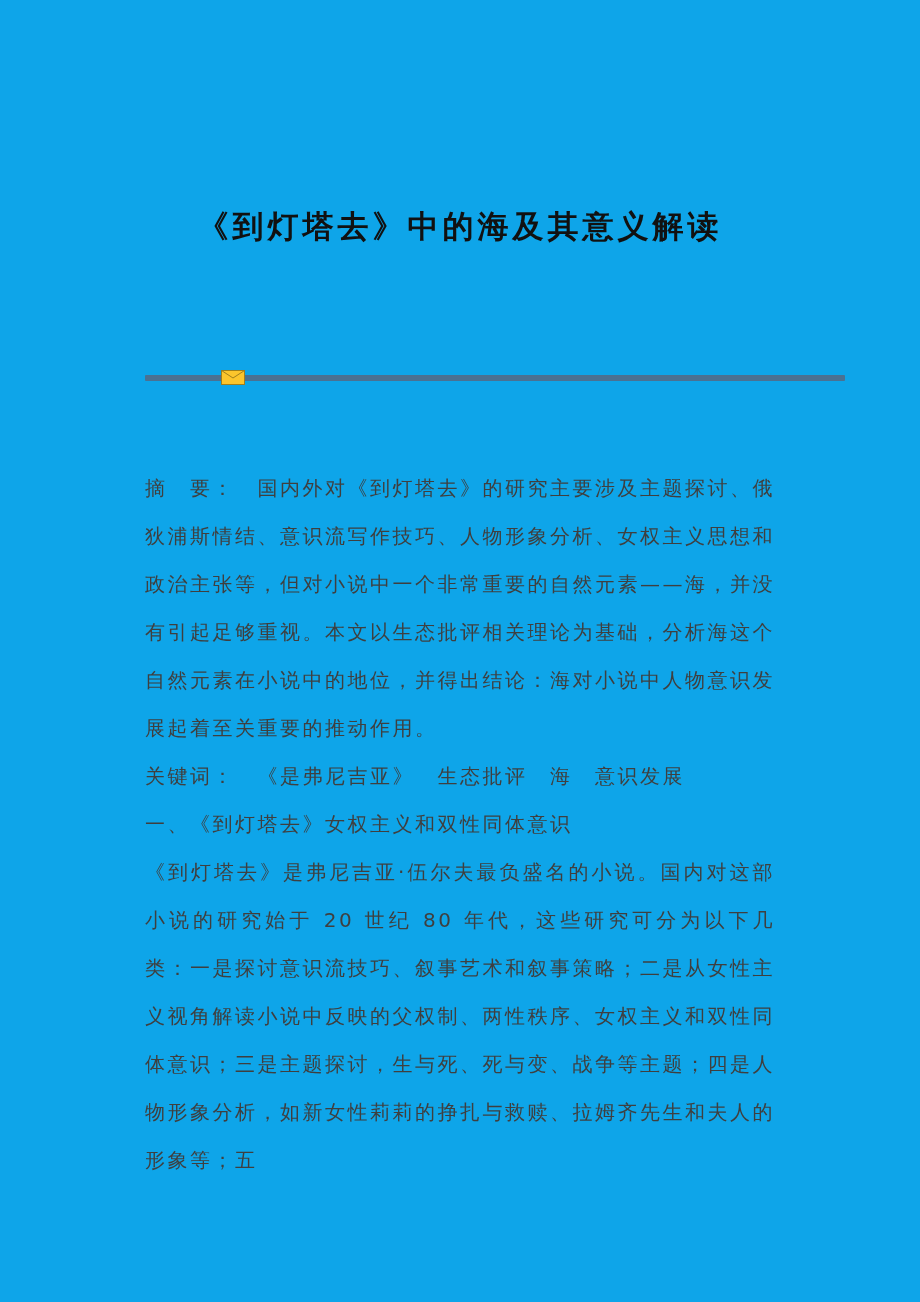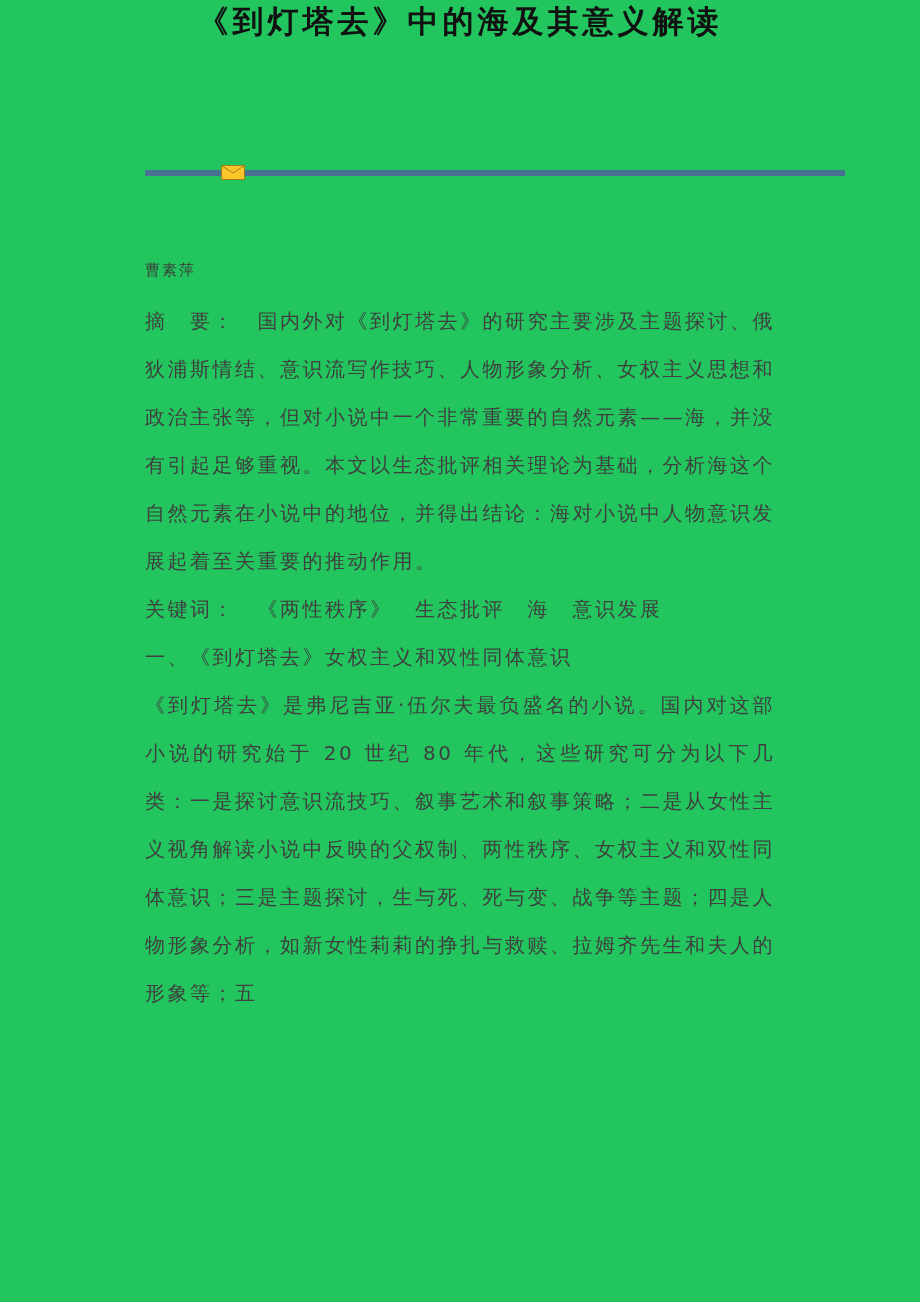--- a/index.html
+++ b/index.html
@@ -4,24 +4,25 @@
 <style>
   html, body {
     margin: 0;
     padding: 0;
     background: #ffffff;
   }
   .page {
     position: relative;
     width: 920px;
     height: 1302px;
-    background: #22c55e;
+    background: #0ea5e9;
     overflow: hidden;
     font-family: "DejaVu Sans", "Liberation Sans", sans-serif;
     box-sizing: border-box;
+    padding-top: 205px;
   }
   .doc-title {
     margin: 0 90px;
     text-align: center;
     font-family: "DejaVu Serif", "Liberation Serif", serif;
     font-size: 31px;
     font-weight: bold;
     color: #111111;
     letter-spacing: 4px;
     line-height: 42px;
@@ -82,24 +83,23 @@
     <div class="divider-bar"></div>
     <span class="envelope">
       <svg width="24" height="15" viewBox="0 0 24 15" xmlns="http://www.w3.org/2000/svg">
         <rect x="0.5" y="0.5" width="23" height="14" fill="#fcc52c" stroke="#a07f1c" stroke-width="1"></rect>
         <path d="M0.5,0.5 L12,8 L23.5,0.5" fill="none" stroke="#a07f1c" stroke-width="1"></path>
       </svg>
     </span>
   </div>
 
   <div class="content">
-    <p class="author">曹素萍</p>
 
     <p class="para">摘　要：　国内外对《到灯塔去》的研究主要涉及主题探讨、俄狄浦斯情结、意识流写作技巧、人物形象分析、女权主义思想和政治主张等，但对小说中一个非常重要的自然元素——海，并没有引起足够重视。本文以生态批评相关理论为基础，分析海这个自然元素在小说中的地位，并得出结论：海对小说中人物意识发展起着至关重要的推动作用。</p>
 
-    <p class="para">关键词：　《两性秩序》　生态批评　海　意识发展</p>
+    <p class="para">关键词：　《是弗尼吉亚》　生态批评　海　意识发展</p>
 
     <p class="para">一、《到灯塔去》女权主义和双性同体意识</p>
 
     <p class="para">《到灯塔去》是弗尼吉亚·伍尔夫最负盛名的小说。国内对这部小说的研究始于 20 世纪 80 年代，这些研究可分为以下几类：一是探讨意识流技巧、叙事艺术和叙事策略；二是从女性主义视角解读小说中反映的父权制、两性秩序、女权主义和双性同体意识；三是主题探讨，生与死、死与变、战争等主题；四是人物形象分析，如新女性莉莉的挣扎与救赎、拉姆齐先生和夫人的形象等；五</p>
   </div>
 
 </div>
 
 </body></html>

